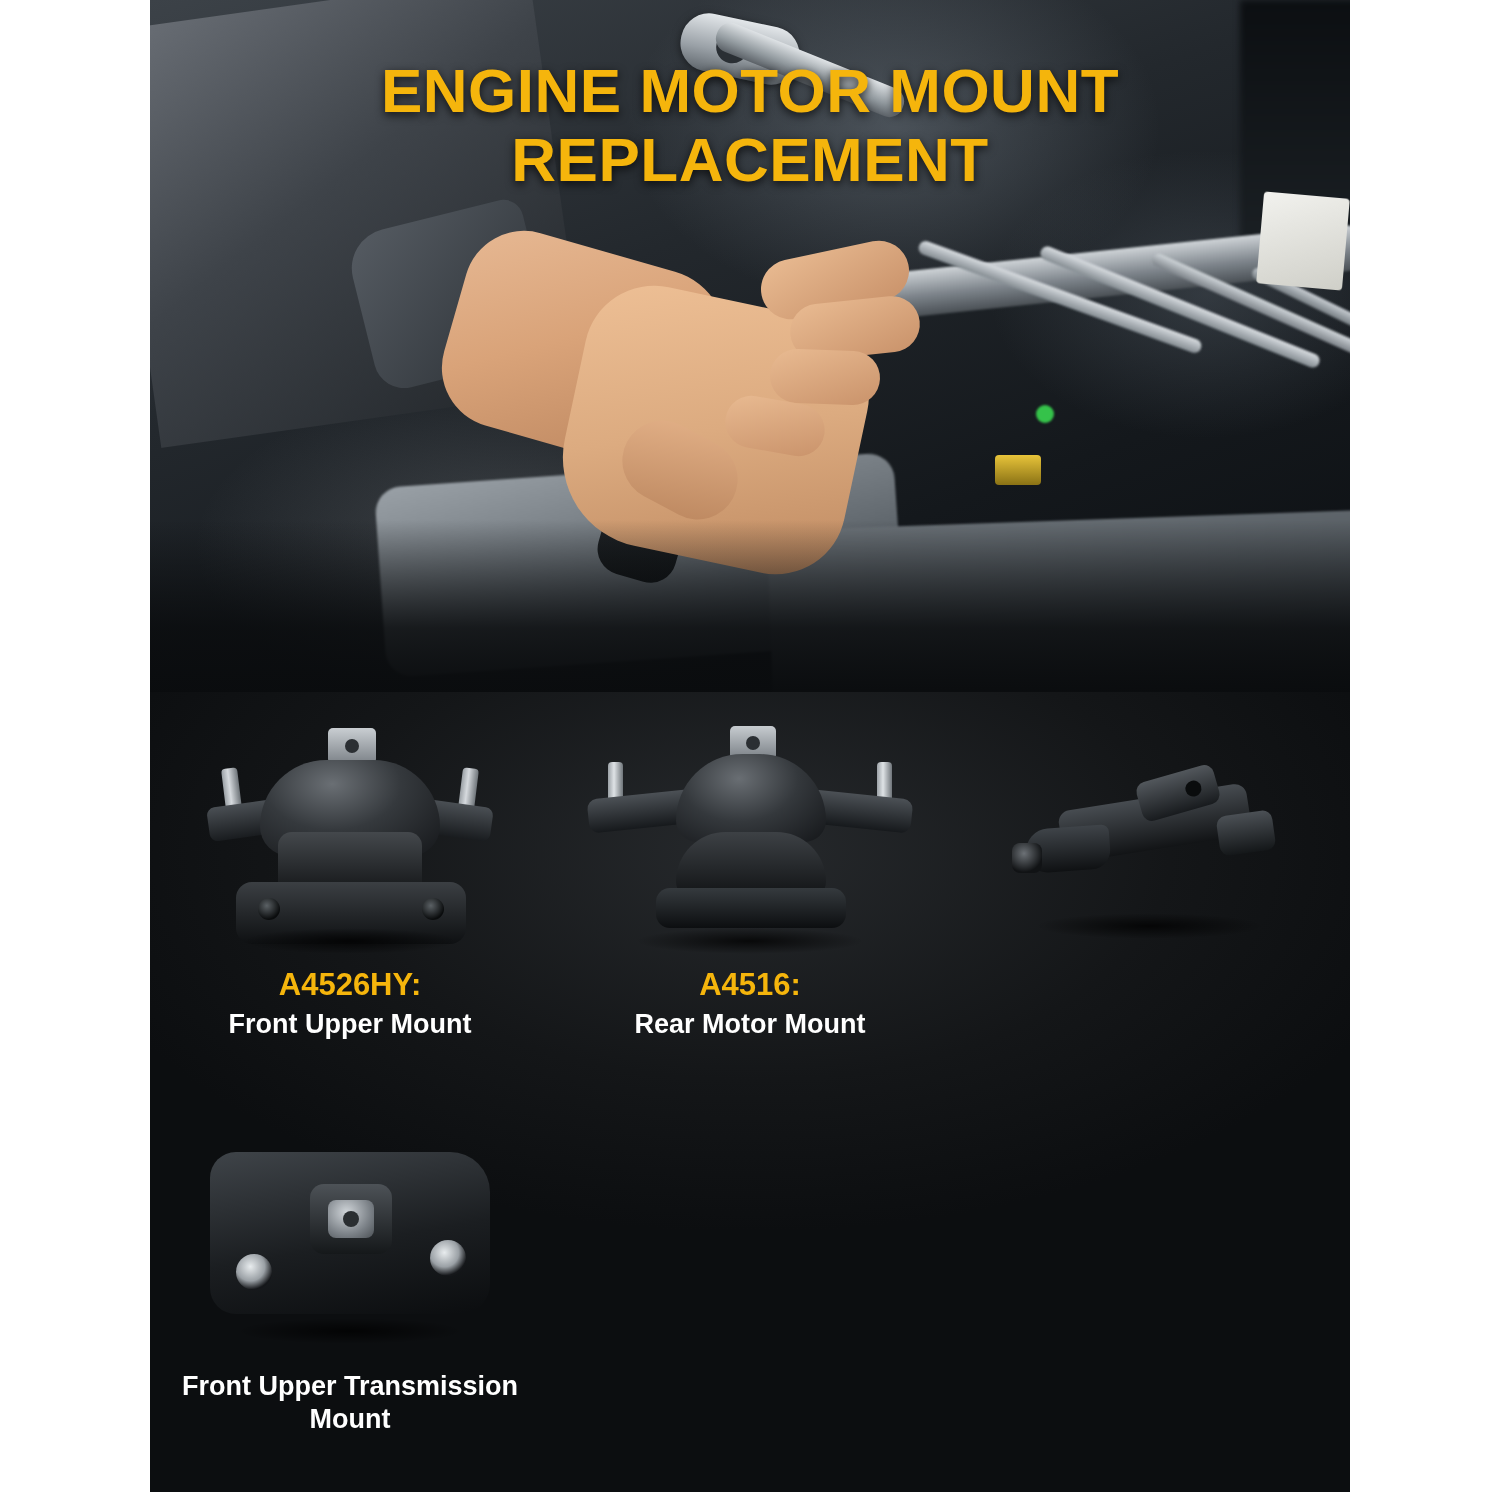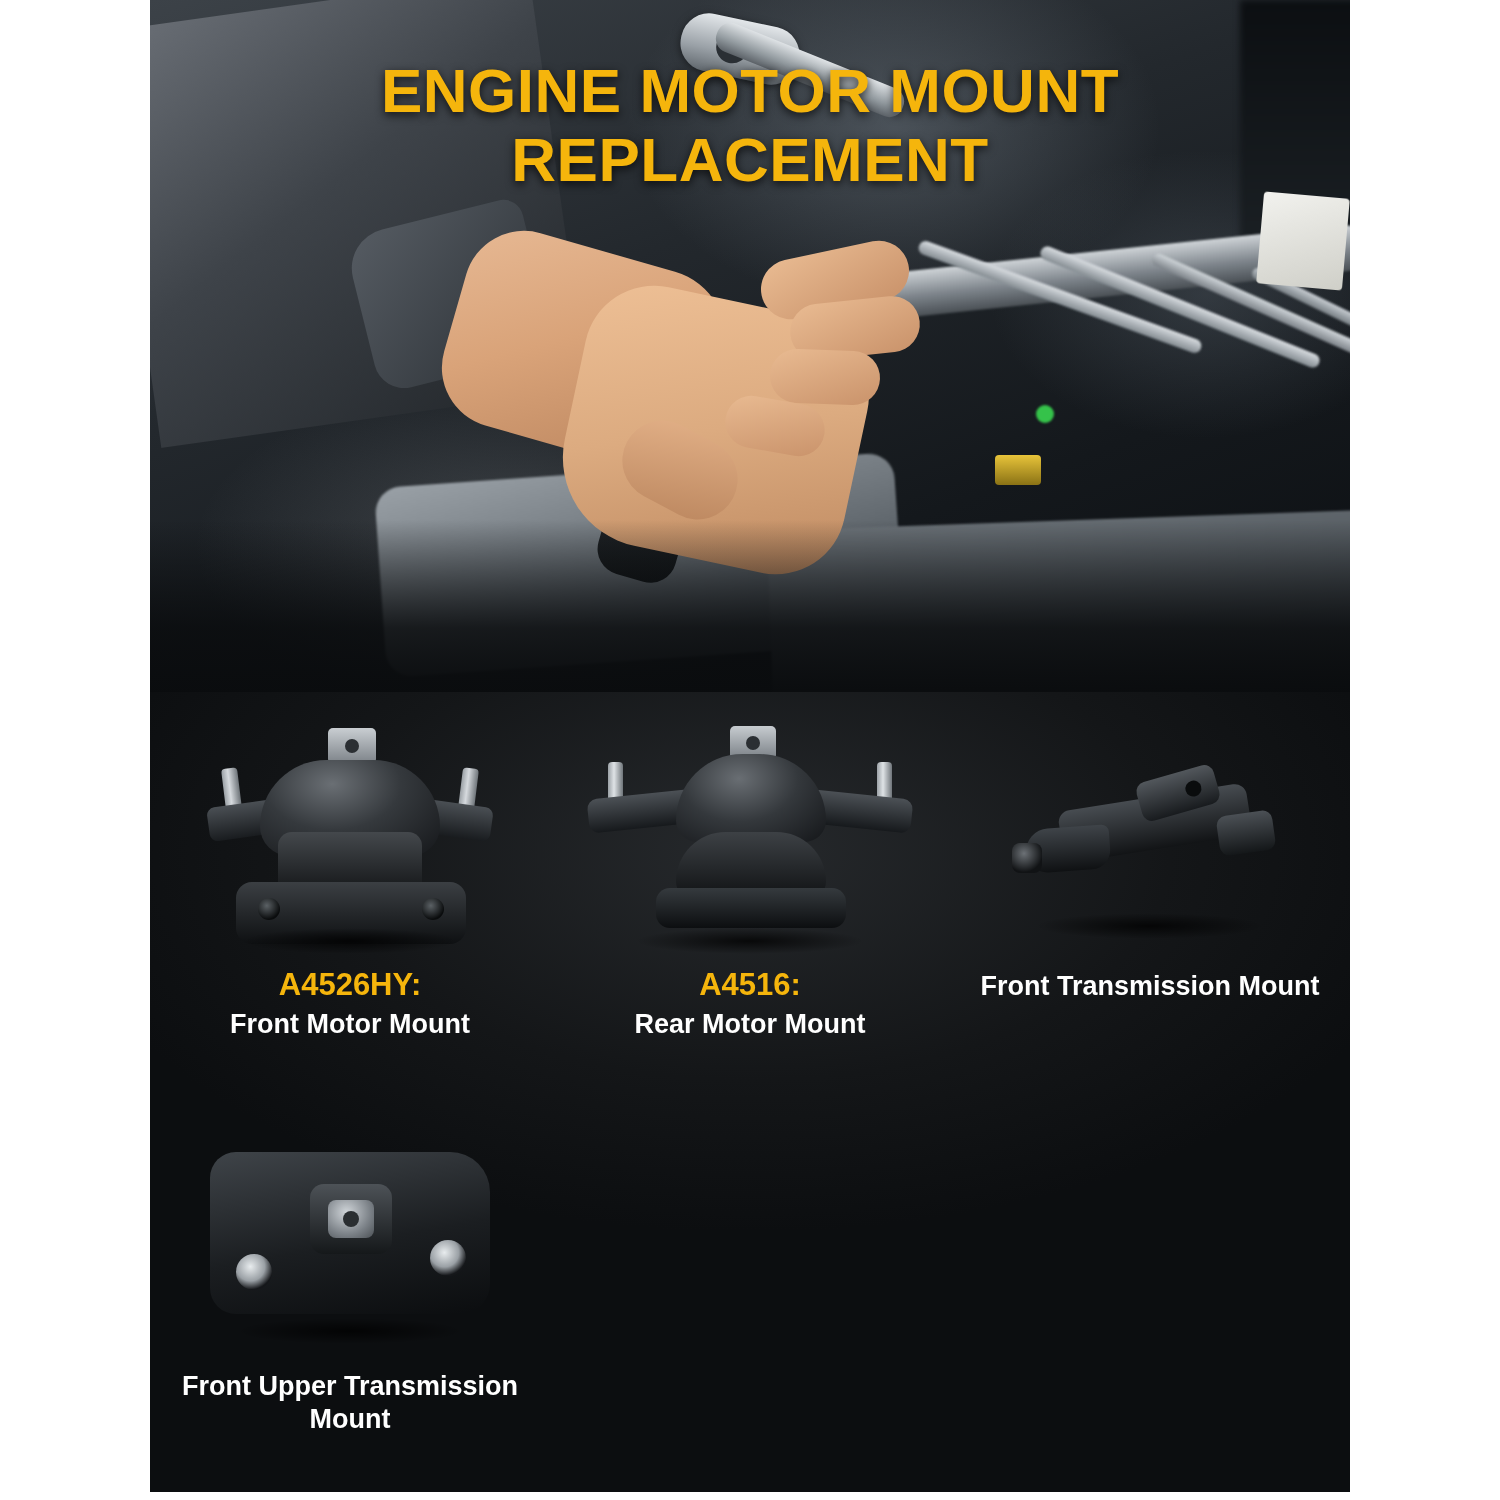--- a/index.html
+++ b/index.html
@@ -537,21 +537,21 @@
           <div class="wing-l"></div>
           <div class="wing-r"></div>
           <div class="dome"></div>
           <div class="body"></div>
           <div class="base"></div>
           <div class="shadow"></div>
         </div>
       </div>
       <div class="cap">
         <span class="sku">A4526HY:</span>
-        <span class="cap-name">Front Motor Mount</span>
+        <span class="cap-name">Front Upper Mount</span>
       </div>
     </div>
 
 
     <div class="cell">
       <div class="part-wrap">
         <div class="part p3">
           <div class="tab"></div>
           <div class="stud-l"></div>
           <div class="stud-r"></div>
@@ -574,21 +574,20 @@
         <div class="part p4">
           <div class="bar"></div>
           <div class="ear"></div>
           <div class="hook"></div>
           <div class="nub"></div>
           <div class="lug"></div>
           <div class="shadow"></div>
         </div>
       </div>
       <div class="cap">
-        <span class="cap-name">Front Transmission Mount</span>
       </div>
     </div>
 
 
     <div class="cell">
       <div class="part-wrap">
         <div class="part p6">
           <div class="plate"></div>
           <div class="center"></div>
           <div class="core"></div>

